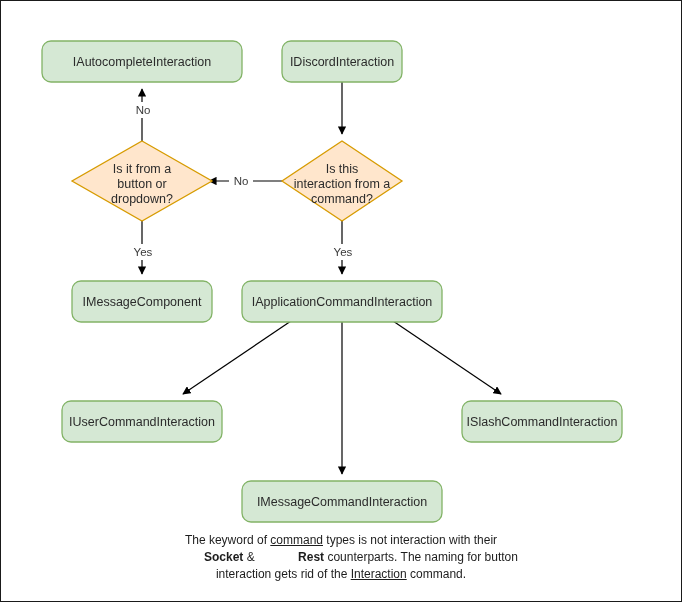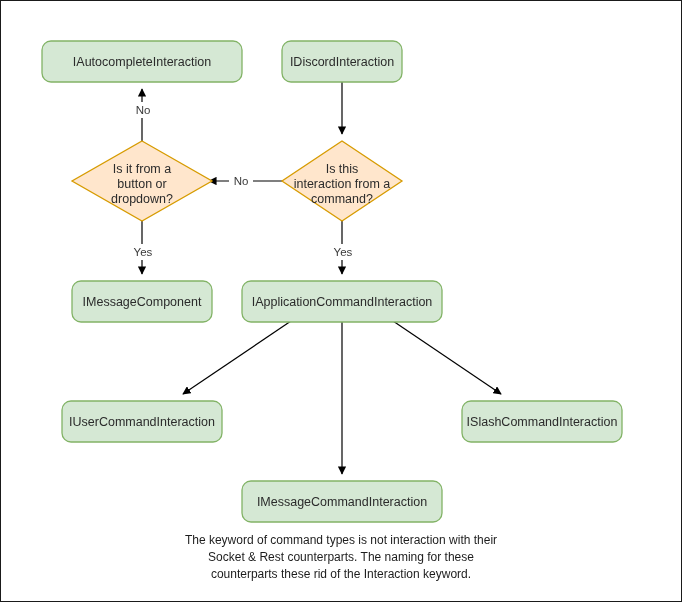--- a/index.html
+++ b/index.html
@@ -69,22 +69,22 @@
     position: absolute;
     left: 0;
     right: 0;
     top: 531px;
     text-align: center;
     font-family: "Liberation Sans", sans-serif;
     font-size: 12px;
     line-height: 17px;
     color: #1d1d1d;
   }
-  #caption .u { }
-  #caption .b { font-weight: normal; }
+  #caption .u { text-decoration: underline; }
+  #caption .b { font-weight: bold; margin-left: 40px; }
 </style>
 </head>
 <body>
 
 <div id="page">
 
   <svg id="flow" viewBox="0 0 682 602">
     <defs>
       <marker id="arrow" viewBox="0 0 10 10" refX="9" refY="5" markerWidth="7" markerHeight="7" orient="auto-start-reverse">
         <path d="M 0 0 L 10 5 L 0 10 z" fill="#000000"></path>
@@ -197,17 +197,17 @@
 
     
     <g>
       <rect class="box-green" x="241" y="480" width="200" height="41" rx="9" ry="9"></rect>
       <text class="node-label" x="341" y="501.5">IMessageCommandInteraction</text>
     </g>
   </svg>
 
   <div id="caption">
     <div><span>The keyword of </span><span class="u">command</span><span> types is not interaction with their</span></div>
-    <div><span class="b">Socket</span><span> &amp; </span><span class="b">Rest</span><span> counterparts. The naming for these</span></div>
-    <div><span>counterparts these rid of the </span><span class="u">Interaction</span><span> keyword.</span></div>
+    <div><span class="b">Socket</span><span> &amp; </span><span class="b">Rest</span><span> counterparts. The naming for button</span></div>
+    <div><span>interaction gets rid of the </span><span class="u">Interaction</span><span> command.</span></div>
   </div>
 
 </div>
 
 </body></html>

